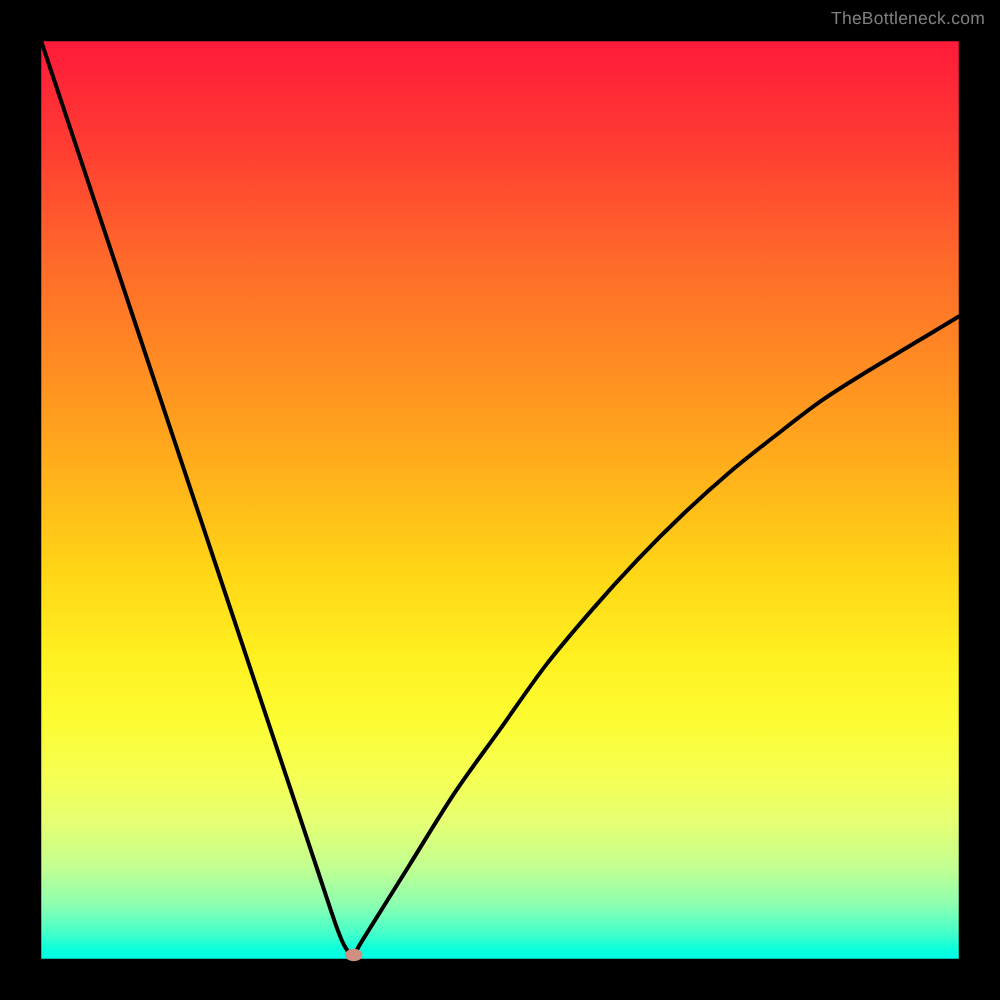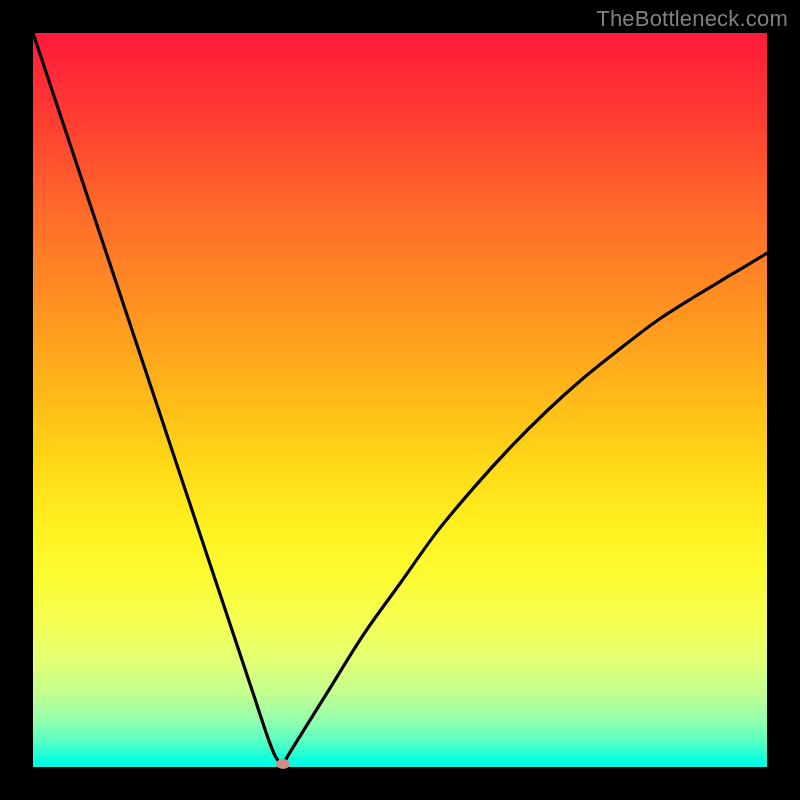--- a/index.html
+++ b/index.html
@@ -49,21 +49,21 @@
     left: 0;
     width: 734px;
     height: 734px;
     overflow: visible;
   }
   .watermark {
     position: absolute;
     top: 6px;
     right: 12px;
     color: #808080;
-    font-size: 22px;
+    font-size: 14px;
     font-weight: 400;
     letter-spacing: 0.2px;
   }
   .vertex-dot {
     position: absolute;
     width: 14px;
     height: 10px;
     border-radius: 50%;
     background: #cf8f82;
   }

